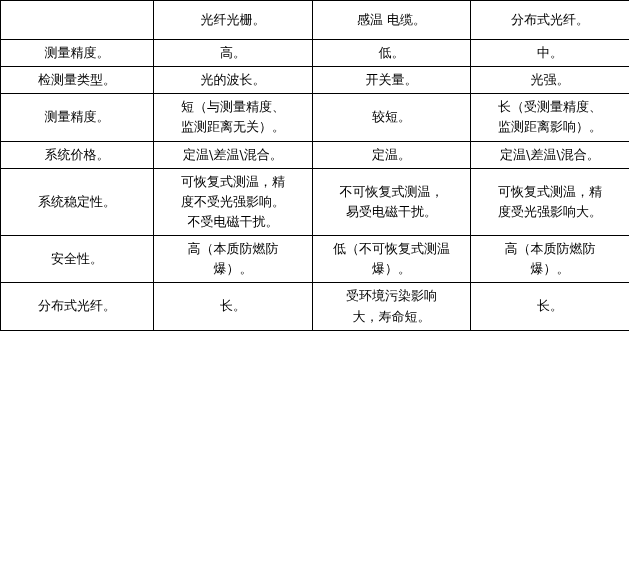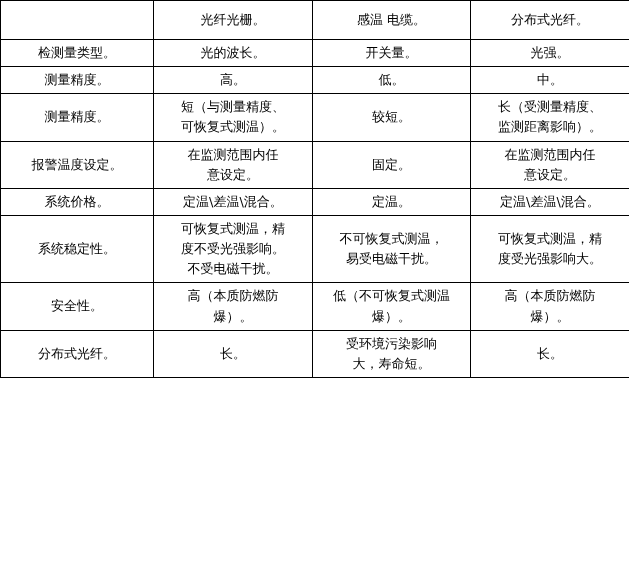--- a/index.html
+++ b/index.html
@@ -66,81 +66,65 @@
         <td>
             <span class="cell-text">感温 电缆。</span>
           </td>
         <td>
             <span class="cell-text">分布式光纤。</span>
           </td>
       </tr>
 
       <tr>
         <td>
+            <span class="cell-text">测量精度。</span>
+          </td>
+        <td>
+            <span class="cell-text">高。</span>
+          </td>
+        <td>
+            <span class="cell-text">低。</span>
+          </td>
+        <td>
+            <span class="cell-text">中。</span>
+          </td>
+      </tr>
+
+      <tr>
+        <td>
             <span class="cell-text">检测量类型。</span>
           </td>
         <td>
             <span class="cell-text">光的波长。</span>
           </td>
         <td>
             <span class="cell-text">开关量。</span>
           </td>
         <td>
             <span class="cell-text">光强。</span>
           </td>
       </tr>
 
       <tr>
         <td>
             <span class="cell-text">测量精度。</span>
           </td>
         <td>
-            <span class="cell-text">高。</span>
-          </td>
-        <td>
-            <span class="cell-text">低。</span>
-          </td>
-        <td>
-            <span class="cell-text">中。</span>
-          </td>
-      </tr>
-
-      <tr>
-        <td>
-            <span class="cell-text">测量精度。</span>
-          </td>
-        <td>
             <span class="cell-text">短（与测量精度、
-可恢复式测温）。</span>
+监测距离无关）。</span>
           </td>
         <td>
             <span class="cell-text">较短。</span>
           </td>
         <td>
             <span class="cell-text">长（受测量精度、
 监测距离影响）。</span>
           </td>
       </tr>
 
-      <tr>
-        <td>
-            <span class="cell-text">报警温度设定。</span>
-          </td>
-        <td>
-            <span class="cell-text">在监测范围内任
-意设定。</span>
-          </td>
-        <td>
-            <span class="cell-text">固定。</span>
-          </td>
-        <td>
-            <span class="cell-text">在监测范围内任
-意设定。</span>
-          </td>
-      </tr>
 
       <tr>
         <td>
             <span class="cell-text">系统价格。</span>
           </td>
         <td>
             <span class="cell-text">定温\差温\混合。</span>
           </td>
         <td>
             <span class="cell-text">定温。</span>

